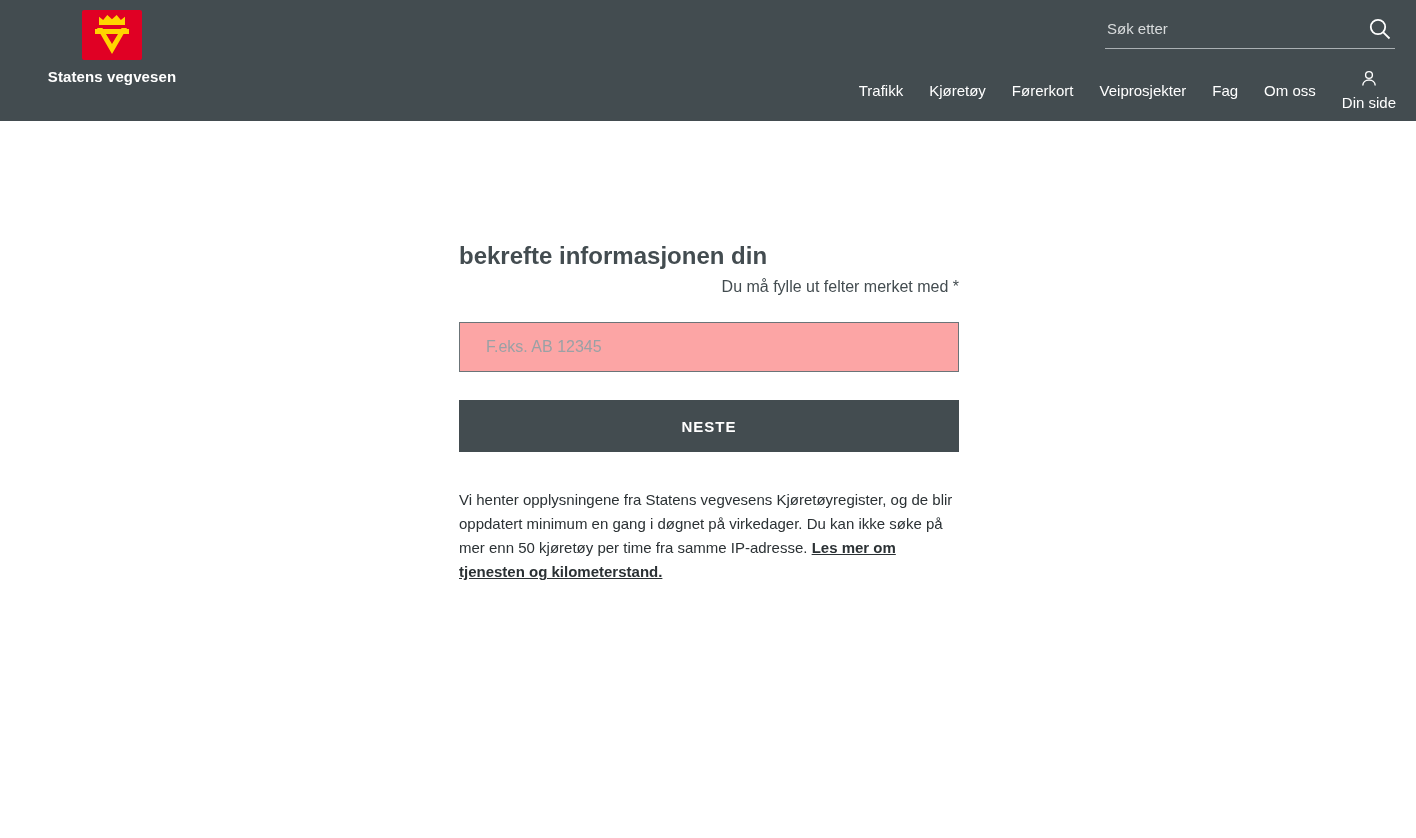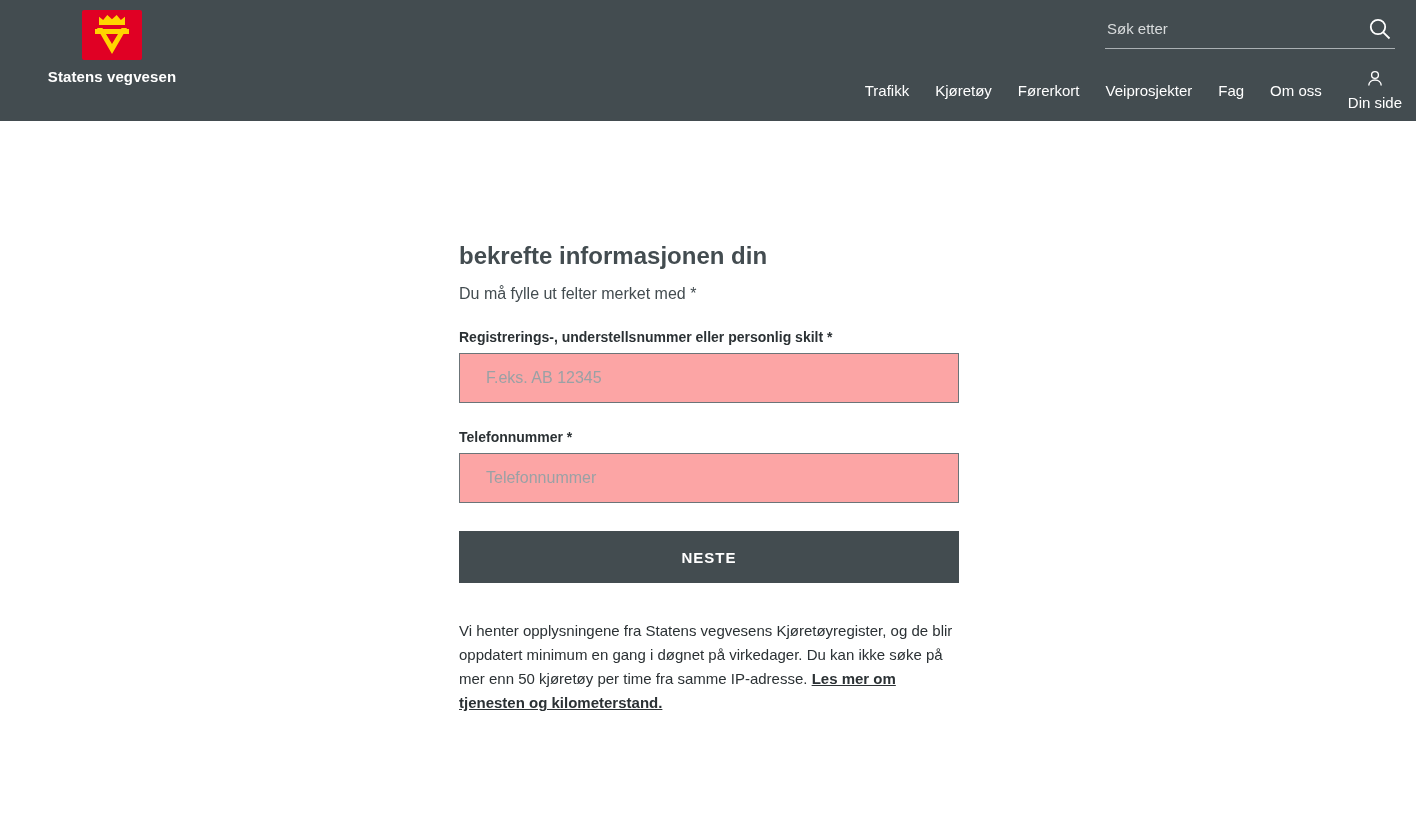--- a/index.html
+++ b/index.html
@@ -96,21 +96,21 @@
   .search-btn {
     background: transparent;
     border: 0;
     cursor: pointer;
     padding: 0 2px;
     line-height: 0;
   }
 
   .nav {
     position: absolute;
-    right: 14px;
+    right: 20px;
     top: 70px;
     display: flex;
     align-items: center;
     gap: 26px;
   }
   .nav a {
     color: #ffffff;
     font-size: 15px;
     text-decoration: none;
     white-space: nowrap;
@@ -137,23 +137,24 @@
     width: 500px;
   }
   h1.title {
     margin: 0;
     font-size: 24px;
     line-height: 30px;
     font-weight: bold;
     color: #434c50;
   }
   .subtitle {
-    margin-top: 14px;
+    margin-top: 7px;
     font-size: 16px;
     color: #434c50;
+    text-align: right;
   }
   .field { margin-top: 26px; }
   .field-label {
     font-size: 14px;
     font-weight: bold;
     color: #2b3134;
     margin-bottom: 8px;
   }
   .text-input {
     width: 500px;
@@ -236,28 +237,23 @@
   </nav>
 </div>
 
 <div class="main">
   <div class="form-col">
 
     <h1 class="title">bekrefte informasjonen din</h1>
     <div class="subtitle">Du må fylle ut felter merket med *</div>
 
     <div class="field">
-      <div class="field-label">Registrerings-, understellsnummer eller personlig skilt *</div>
       <input class="text-input" type="text" placeholder="F.eks. AB 12345" style="">
     </div>
 
-    <div class="field">
-      <div class="field-label">Telefonnummer *</div>
-      <input class="text-input" type="text" placeholder="Telefonnummer" style="">
-    </div>
 
     <button class="submit-btn">NESTE</button>
 
     <p class="infotext">
       <span>Vi henter opplysningene fra Statens vegvesens Kjøretøyregister, og de blir oppdatert minimum en gang i døgnet på virkedager. Du kan ikke søke på mer enn 50 kjøretøy per time fra samme IP-adresse. </span><a href="#">Les mer om tjenesten og kilometerstand.</a>
     </p>
 
   </div>
 </div>
 

